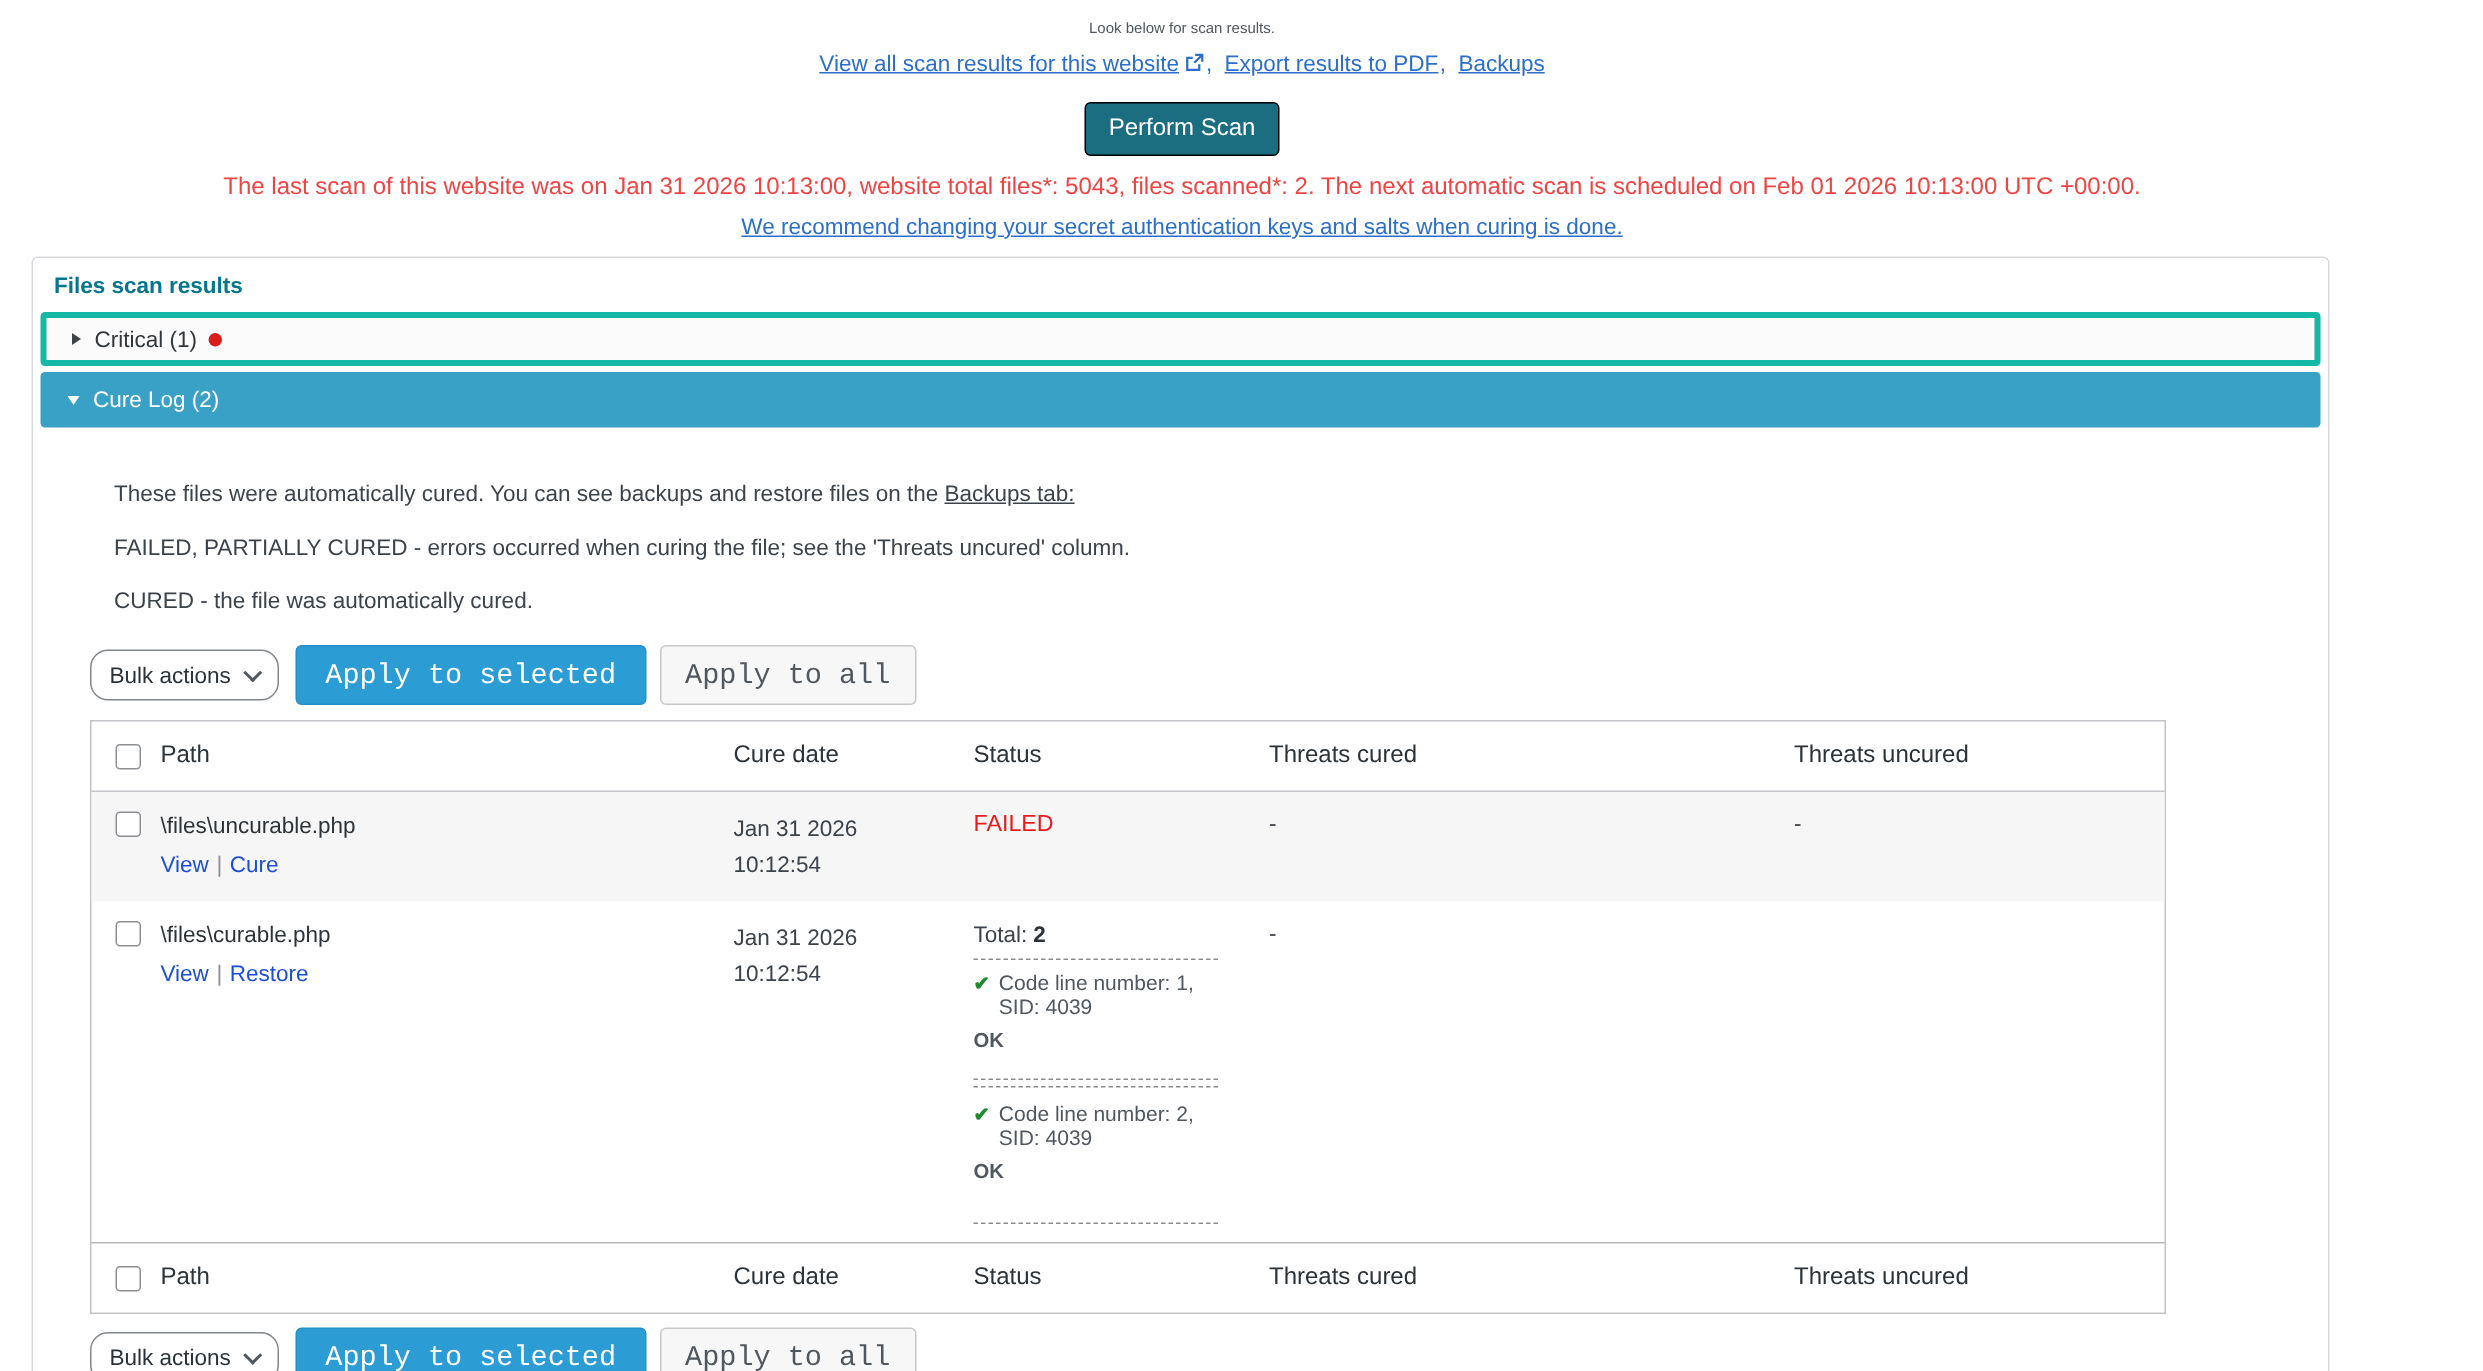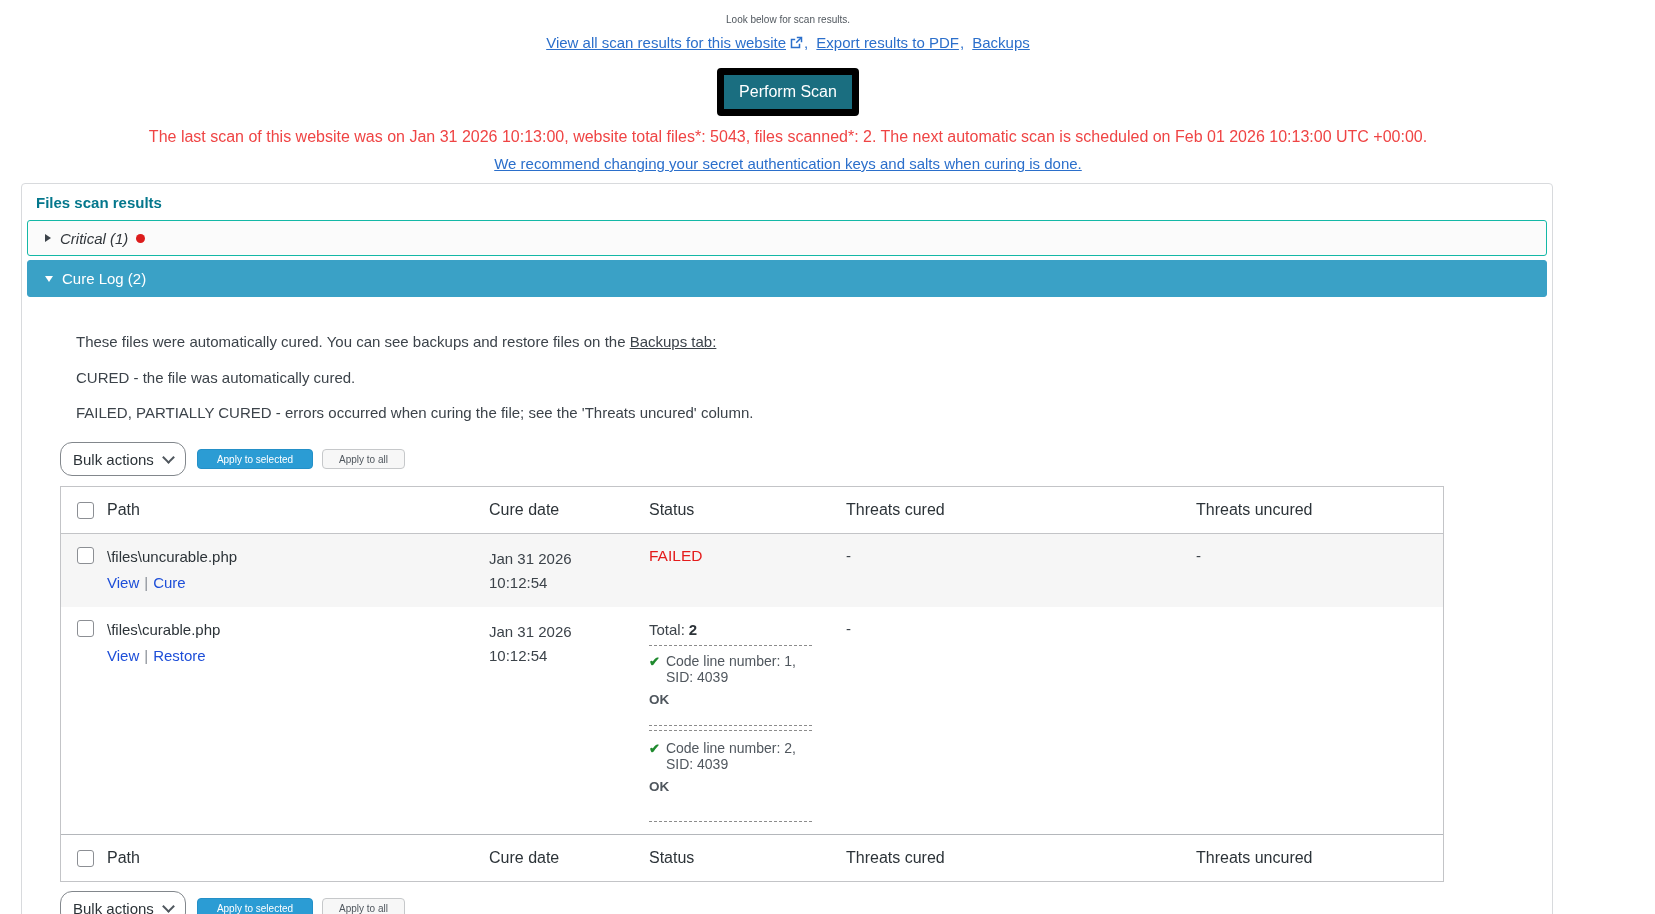--- a/index.html
+++ b/index.html
@@ -10,37 +10,37 @@
   }
   
   .top-section{width:1576px;text-align:center;padding-top:14px;}
   .top-section p{margin:0;}
   .intro{font-size:10px;color:#50575e;margin-bottom:9px !important;}
   .links-row{font-size:15px;margin-bottom:15px !important;}
   a.lnk,a.blue{color:#2b6fcb;text-decoration:underline;cursor:pointer;}
   .sep{color:#2b6fcb;margin:0 4px 0 1px;}
   .ext-icon{display:inline-block;vertical-align:-2px;margin-left:3px;}
   .perform-scan{
-    display:inline-block;background:#1a6e80;color:#fff;border:7px solid #000000;
+    display:inline-block;background:#1a6e80;color:#fff;border:1px solid #000000;
     font-family:inherit;font-size:16px;padding:8px 15px;border-radius:4px;cursor:pointer;
     margin-bottom:12px;
   }
   .summary{font-size:16px;color:#ef4444;margin-bottom:9px !important;}
   .recommend{font-size:15px;}
   
   .panel{
     box-sizing:border-box;margin:11px 0 0 21px;width:1532px;height:760px;
     border:1px solid #d8dadd;border-radius:4px;background:#fff;padding:8px 5px 5px;
   }
   .panel-title{margin:2px 0 9px 9px;font-size:15px;font-weight:bold;color:#04778c;}
   .acc{
     box-sizing:border-box;height:36px;border-radius:3px;display:flex;align-items:center;
     padding:0 0 0 17px;cursor:pointer;margin-bottom:4px;
   }
-  .acc-critical{background:#fbfbfb;border:1px solid #14b8a6;font-style:italic;}
+  .acc-critical{background:#fbfbfb;border:4px solid #14b8a6;}
   .acc-curelog{background:#3aa1c6;border:1px solid #3aa1c6;height:37px;}
   .acc-label{font-size:15px;margin-left:9px;}
   .acc-critical .acc-label{color:#32373c;}
   .acc-curelog .acc-label{color:#fff;}
   .caret-right{width:0;height:0;border-left:6px solid #3c434a;border-top:4px solid transparent;border-bottom:4px solid transparent;}
   .caret-down{width:0;height:0;border-top:6px solid #fff;border-left:4px solid transparent;border-right:4px solid transparent;}
   .dot{width:9px;height:9px;border-radius:50%;background:#dc1c1c;margin-left:8px;}
   
   .curelog-body{padding:16px 13px 0 33px;}
   .curelog-body p{margin:16px;font-size:15px;color:#3c434a;}
@@ -49,21 +49,21 @@
   .legend{margin-bottom:9px !important;line-height:19px;}
   
   .toolbar{display:flex;align-items:center;margin-top:20px;}
   .select{
     box-sizing:border-box;height:34px;display:flex;align-items:center;background:#fff;
     border:1px solid #82878c;border-radius:12px;padding:0 12px;font-size:15px;color:#2c3338;
     cursor:pointer;
   }
   .chev{width:7px;height:7px;border-right:2px solid #50575e;border-bottom:2px solid #50575e;
     transform:rotate(45deg);margin:-4px 0 0 10px;}
-  .btn{font-family:Liberation Sans, sans-serif;font-size:10px;height:20px;border-radius:4px;cursor:pointer;}
+  .btn{font-family:Liberation Mono, monospace;font-size:19px;height:40px;border-radius:4px;cursor:pointer;}
   .btn-primary{background:#2b9cd4;color:#fff;border:1px solid #2490c8;padding:0 19px;margin-left:11px;}
   .btn-secondary{background:#f7f7f7;color:#50575e;border:1px solid #c6c8ca;padding:0 16px;margin-left:9px;}
   
   .table{box-sizing:border-box;width:1384px;border:1px solid #c3c4c7;margin-top:10px;background:#fff;}
   .t-row{display:grid;grid-template-columns:46px 382px 160px 197px 350px 317px;}
   .t-head{height:46px;align-items:center;border-bottom:1px solid #c3c4c7;}
   .t-foot{height:46px;align-items:center;border-top:1px solid #b4b7bb;}
   .c{font-size:15px;color:#2c3338;}
   .c-check{padding-left:16px;}
   .h{font-size:16px;color:#2c3338;}
@@ -117,22 +117,22 @@
     <span class="dot"></span>
   </div>
 
   <div class="acc acc-curelog">
     <span class="caret-down"></span>
     <span class="acc-label">Cure Log (2)</span>
   </div>
 
   <div class="curelog-body">
     <p class="desc"><span>These files were automatically cured. You can see backups and restore files on the </span><a class="backups-tab-link">Backups tab:</a></p>
+    <p class="legend">FAILED, PARTIALLY CURED - errors occurred when curing the file; see the 'Threats uncured' column.</p>
     <p class="legend">CURED - the file was automatically cured.</p>
-    <p class="legend">FAILED, PARTIALLY CURED - errors occurred when curing the file; see the 'Threats uncured' column.</p>
 
     <div class="toolbar">
       <div class="select">
         <span>Bulk actions</span>
         <span class="chev"></span>
       </div>
       <button class="btn btn-primary">Apply to selected</button>
       <button class="btn btn-secondary">Apply to all</button>
     </div>
 

